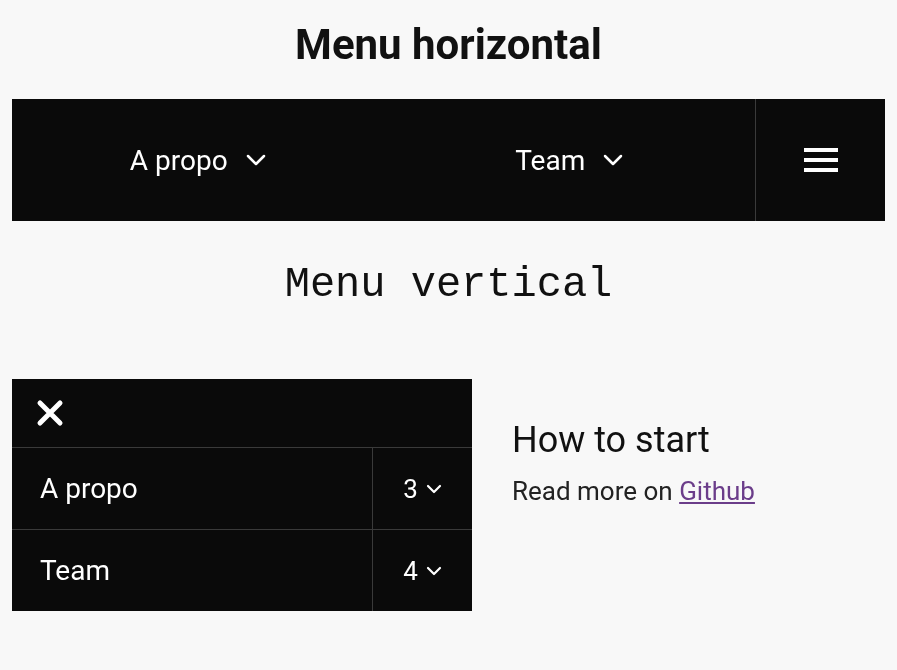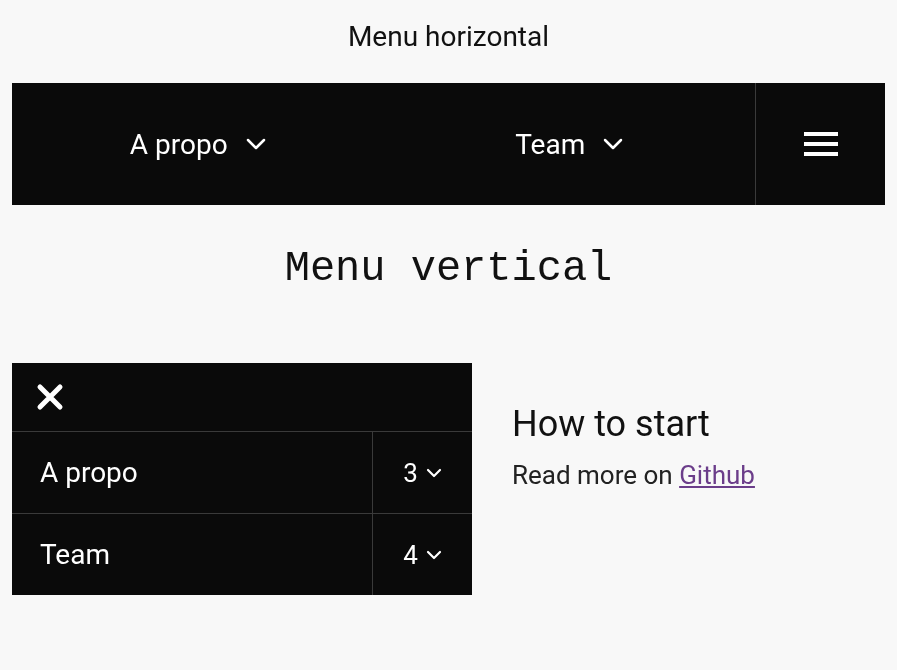--- a/index.html
+++ b/index.html
@@ -11,22 +11,22 @@
       font-family: -apple-system, BlinkMacSystemFont, "Segoe UI", Roboto, Helvetica, Arial, sans-serif;
       background: #f8f8f8;
       width: 897px;
       height: 670px;
       overflow: hidden;
     }
     .container {
       padding: 0;
     }
     .section-title {
-      font-size: 28px;
-      font-weight: 400;
+      font-size: 42px;
+      font-weight: 700;
       text-align: center;
       color: #111;
       padding: 20px 0 30px 0;
     }
     .horizontal-menu {
       display: flex;
       background: #0a0a0a;
       height: 122px;
       margin: 0 12px;
       align-items: stretch;

